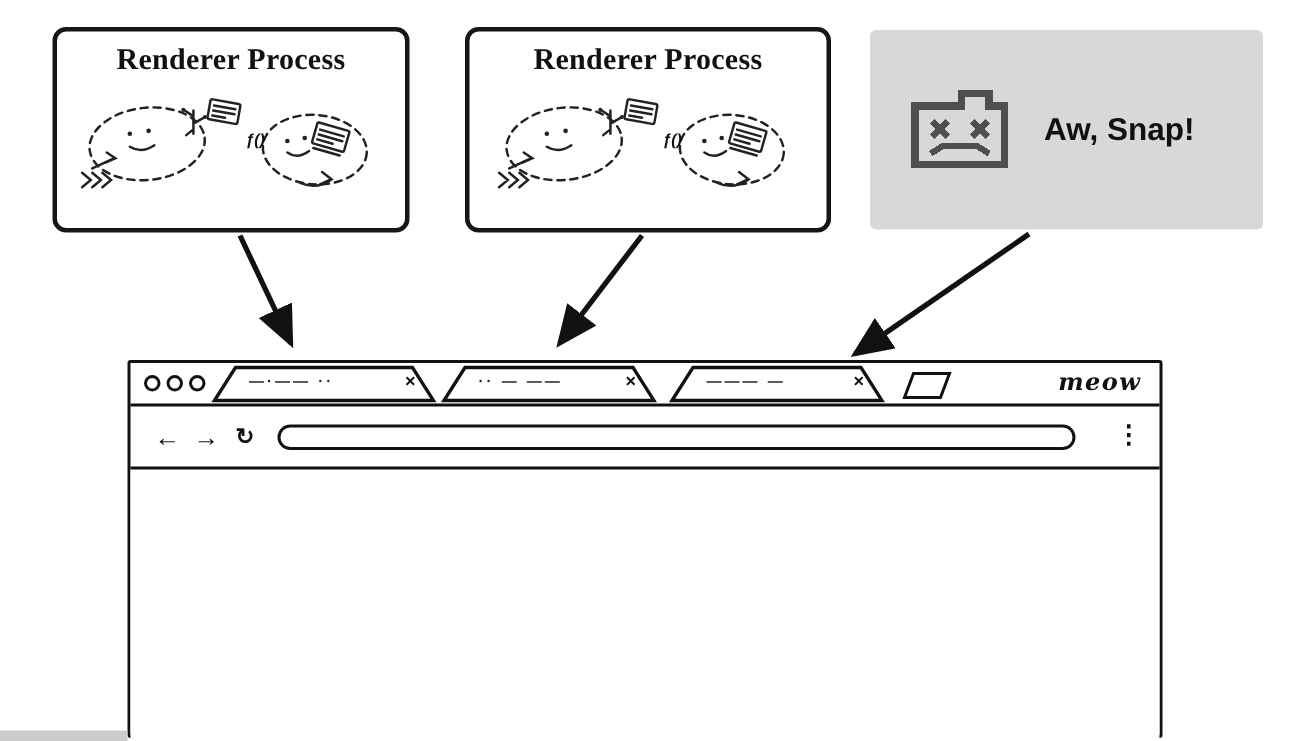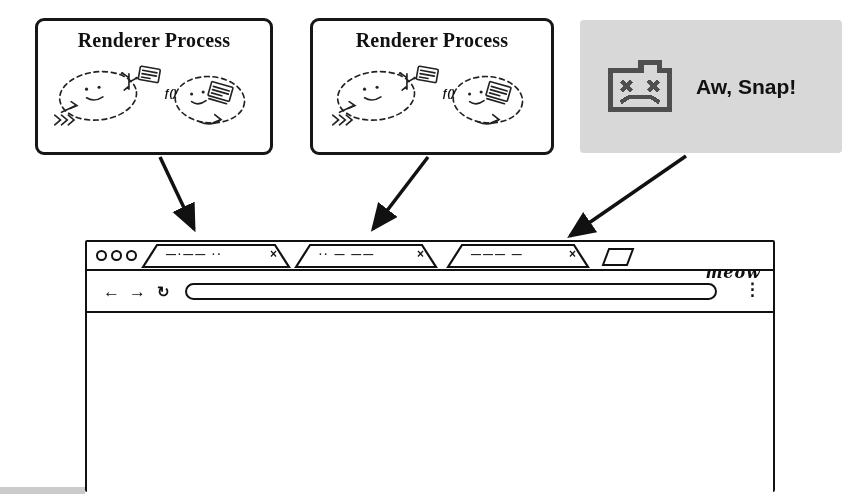--- a/index.html
+++ b/index.html
@@ -19,21 +19,21 @@
           background:#fff;box-sizing:border-box;border-radius:2px;}
   .tabstrip{position:relative;height:27px;border-bottom:2px solid #111;}
   .lights{position:absolute;left:9px;top:8px;display:flex;gap:4px;}
   .light{width:11px;height:11px;border:2px solid #111;border-radius:50%;box-sizing:border-box;background:#fff;}
   .tab{position:absolute;top:0;height:27px;}
   .tab svg{position:absolute;left:0;top:0;}
   .tab .scribble{position:absolute;left:26px;top:7px;font-size:10px;font-weight:700;letter-spacing:2px;
                  white-space:nowrap;color:#222;}
   .tab .close{position:absolute;right:15px;top:5px;font-size:12px;font-weight:700;color:#111;}
   .newtab{position:absolute;left:512px;top:5px;width:38px;height:20px;}
-  .brand{position:absolute;right:12px;top:21px;font-size:16px;font-style:italic;font-weight:600;
+  .brand{position:absolute;right:12px;top:3px;font-size:16px;font-style:italic;font-weight:600;
          font-family:"DejaVu Serif",serif;letter-spacing:1px;text-align:center;}
 
   .navbar{position:relative;height:40px;border-bottom:2px solid #111;display:flex;align-items:center;}
   .navbtn{font-weight:700;color:#111;line-height:1;}
   .back{margin-left:16px;font-size:17px;}
   .fwd{margin-left:9px;font-size:17px;}
   .reload{margin-left:11px;font-size:15px;}
   .urlbar{margin-left:15px;width:532px;height:17px;border:2px solid #111;border-radius:10px;box-sizing:border-box;background:#fff;}
   .menu{position:absolute;right:12px;top:9px;font-size:17px;font-weight:700;line-height:1.2;}
 

